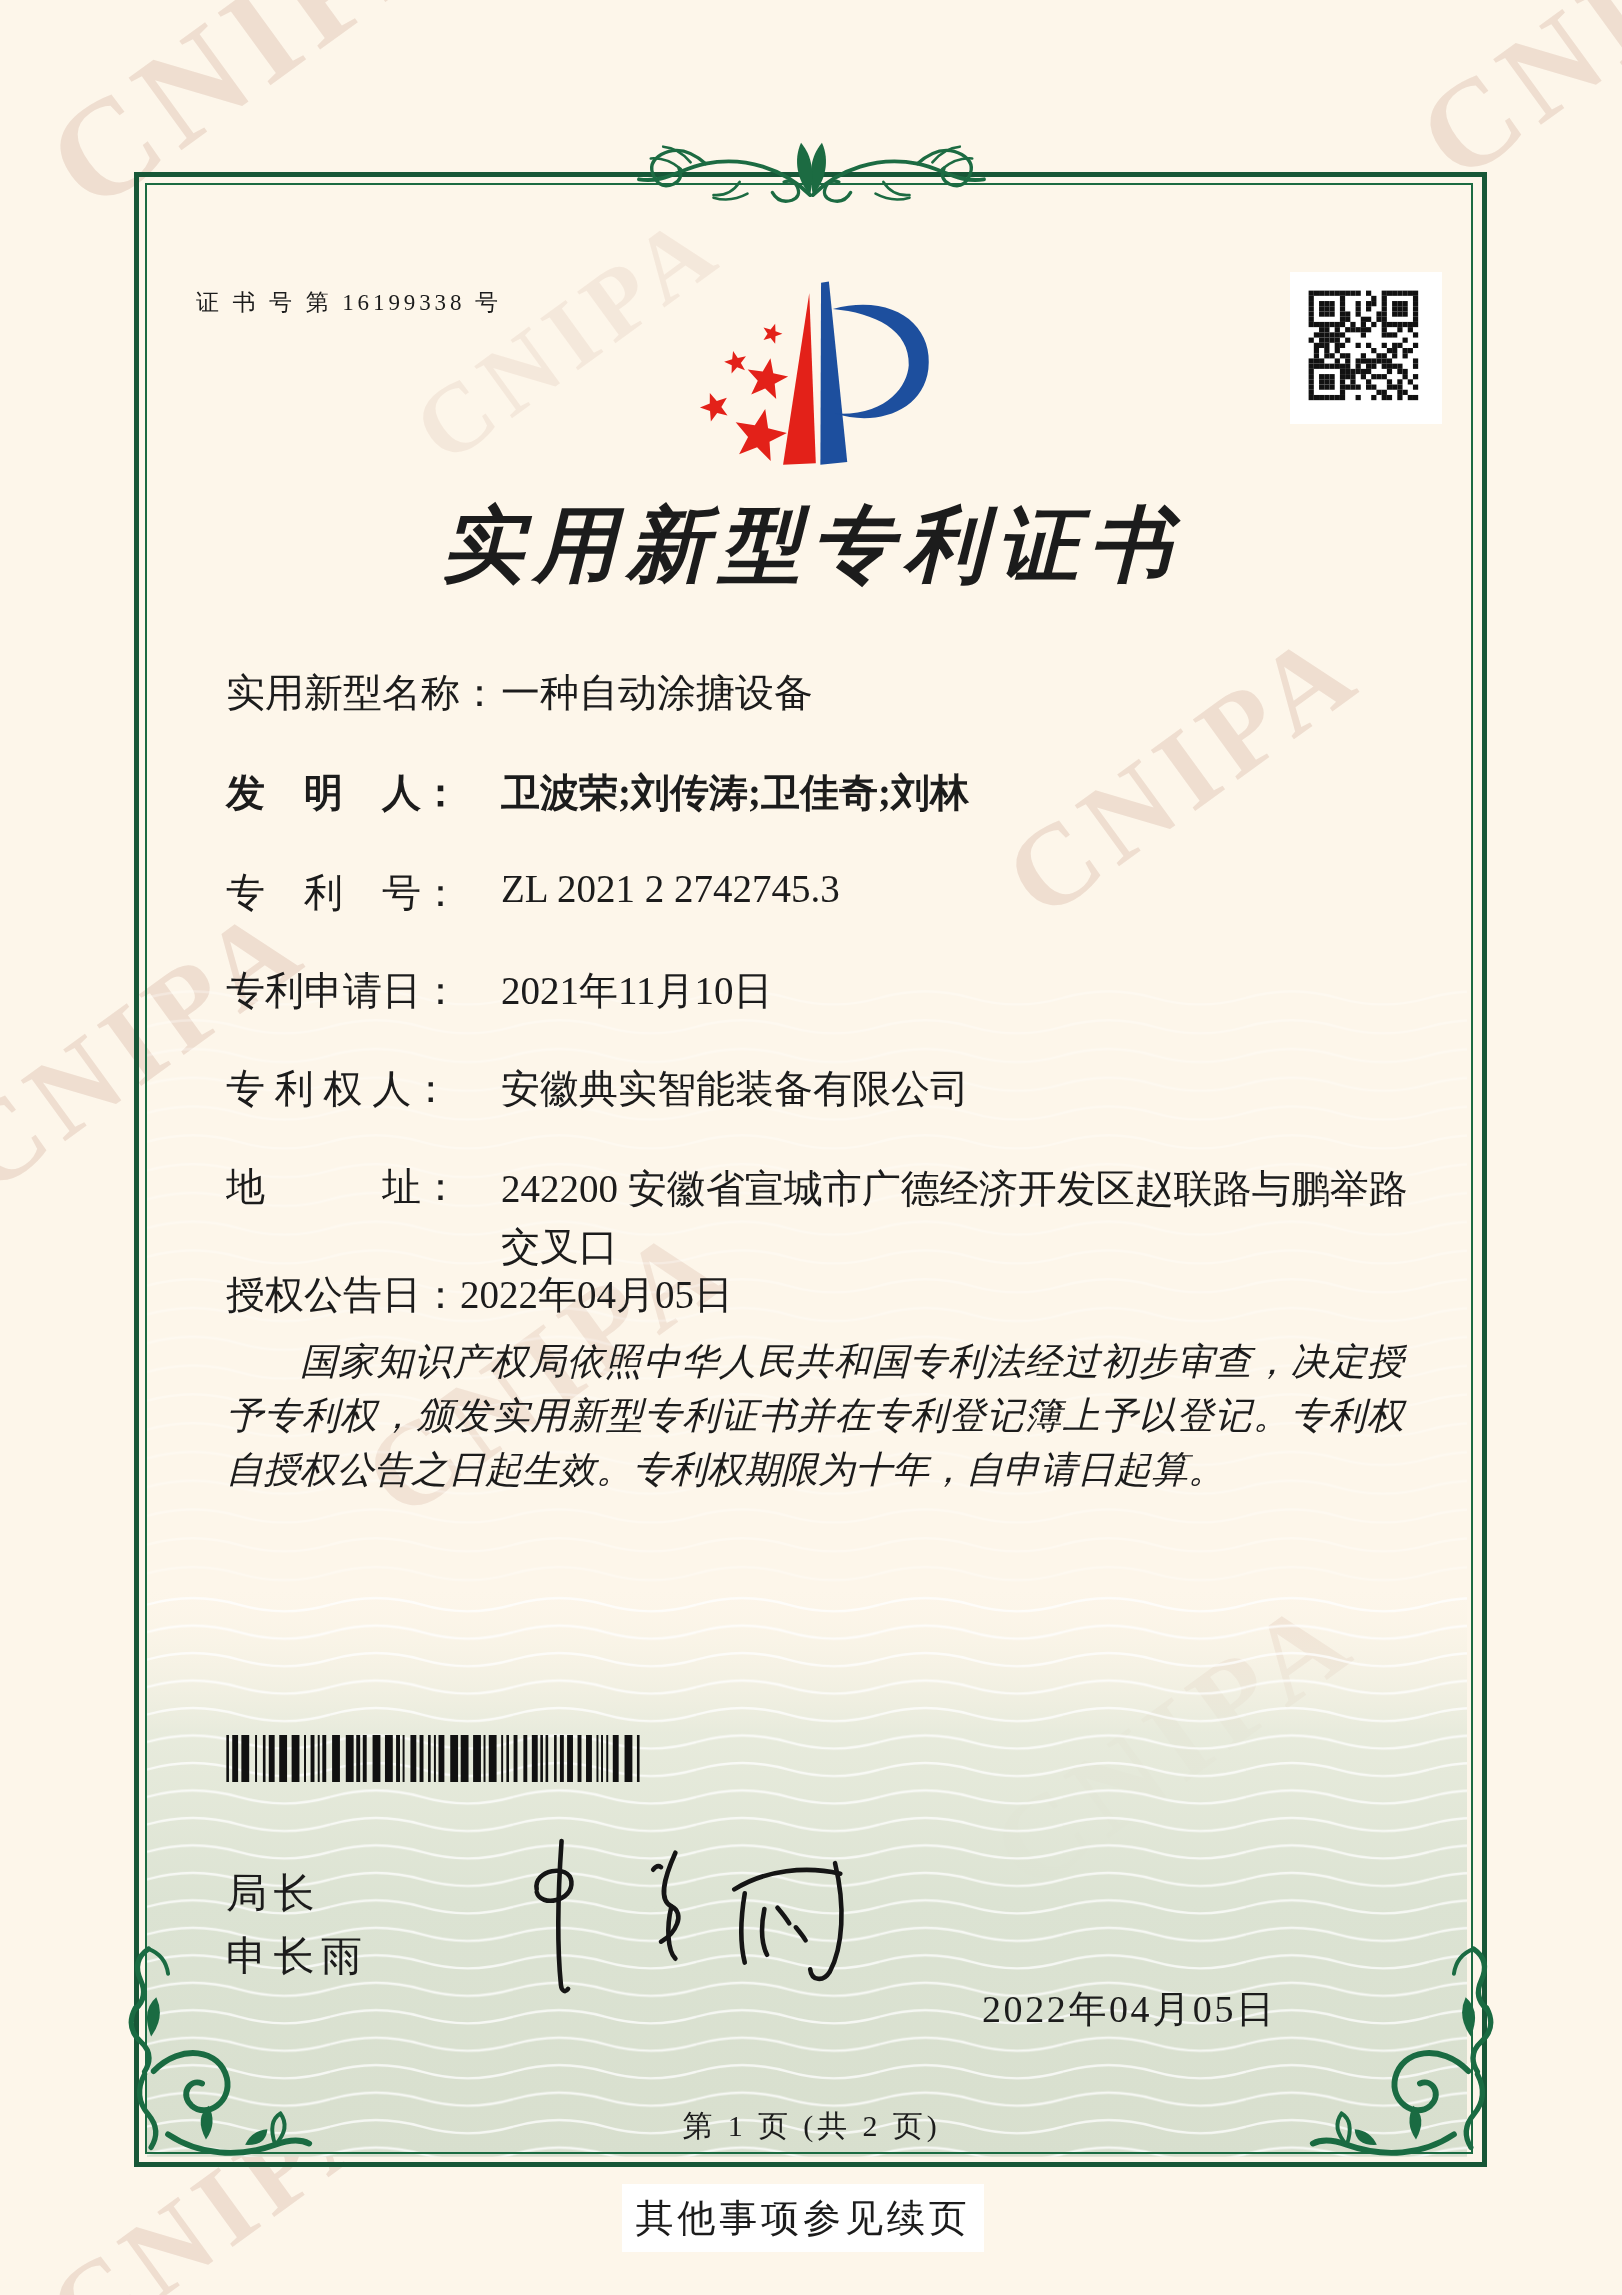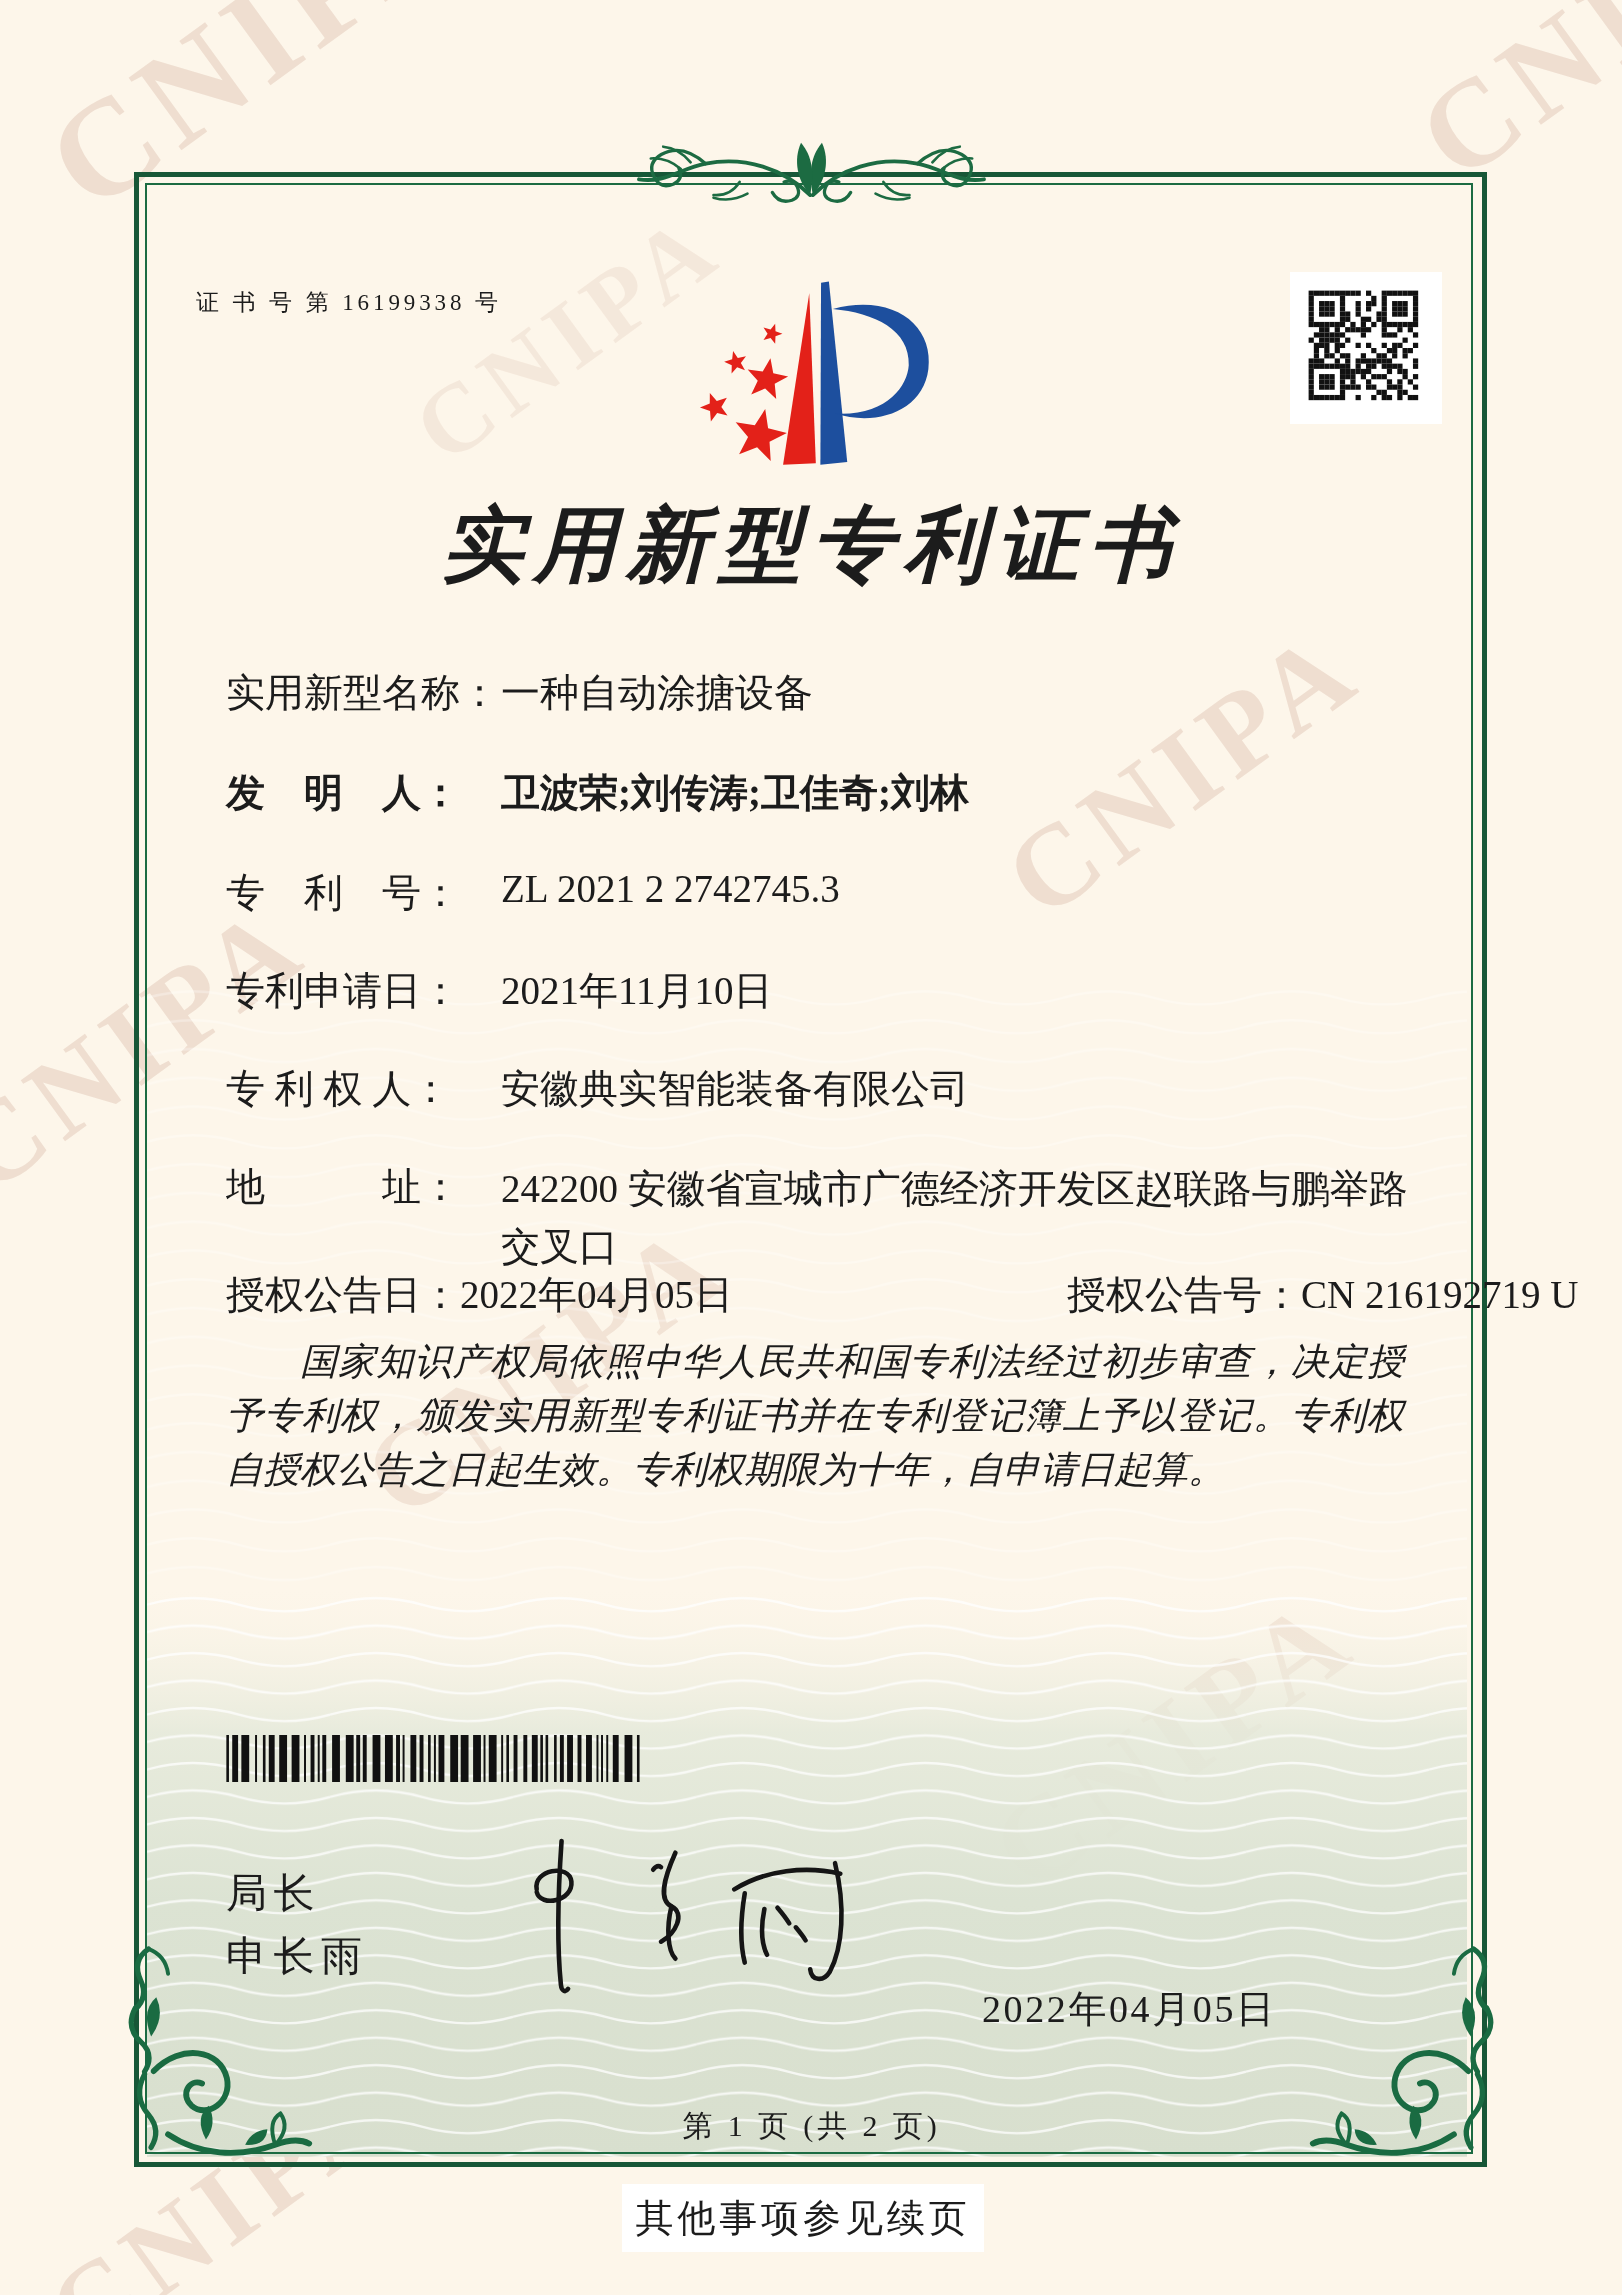--- a/index.html
+++ b/index.html
@@ -406,23 +406,20 @@
   </div>
   <div class="row" style="top:1062px;">
     <span class="lbl">专 利 权 人：</span><span class="val">安徽典实智能装备有限公司</span>
   </div>
   <div class="row" style="top:1160px;">
     <span class="lbl">地　　　址：</span><span class="val wrap">242200 安徽省宣城市广德经济开发区赵联路与鹏举路交叉口</span>
   </div>
 
   <div class="row" style="top:1268px; width:1178px;">
     <span>授权公告日：</span><span>2022年04月05日</span>
-    <span class="grant-right">
-      <span>授权公告号：</span><span>CN 216192719 U</span>
-    </span>
   </div>
 
   <div class="paras">
     <p>国家知识产权局依照中华人民共和国专利法经过初步审查，决定授予专利权，颁发实用新型专利证书并在专利登记簿上予以登记。专利权自授权公告之日起生效。专利权期限为十年，自申请日起算。</p>
   </div>
 
   <svg id="barcode-svg" class="abs" style="left:226px; top:1735px;" width="425" height="47" viewBox="0 0 650 72">
       <rect x="0" y="0" width="4" height="72" fill="#111"></rect>
       <rect x="9" y="0" width="9" height="72" fill="#111"></rect>
       <rect x="23" y="0" width="12" height="72" fill="#111"></rect>

